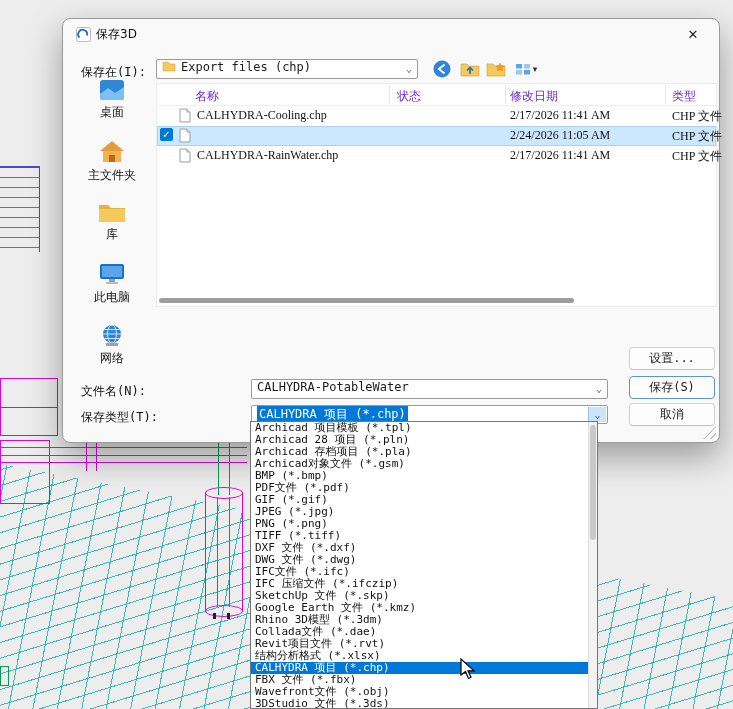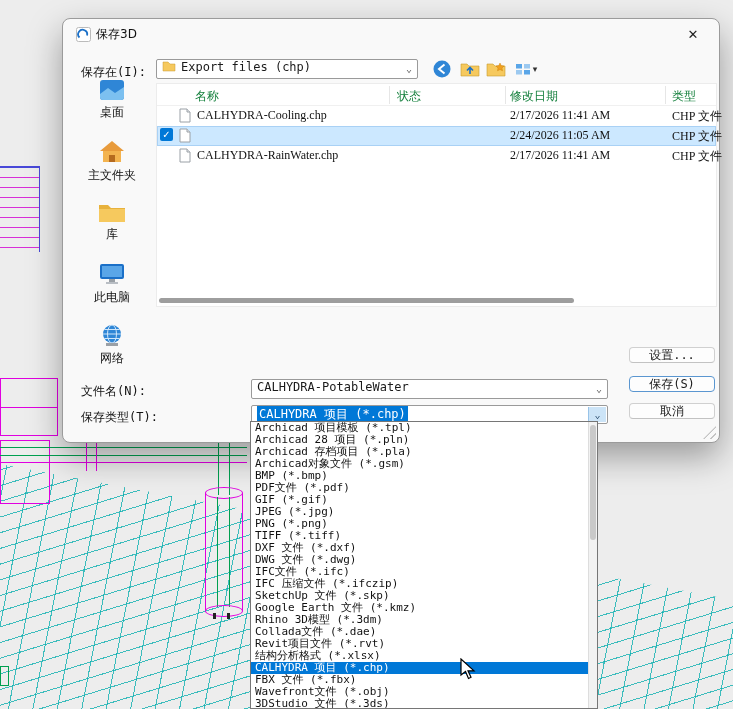--- a/index.html
+++ b/index.html
@@ -57,36 +57,36 @@
     display:flex;align-items:center;justify-content:center;font-size:10px;color:#1b3e5f}
   .tb{position:absolute;top:41px;width:22px;height:18px;display:flex;align-items:center;justify-content:center}
   .tb-back{left:368px}.tb-up{left:396px}.tb-new{left:422px}.tb-view{left:448px;width:30px}
   .tb-view .mcaret{font-size:9px;color:#333;margin-left:2px}
 
   .sidebar{position:absolute;left:10px;top:56px;width:78px}
   .side-item{height:61px;display:flex;flex-direction:column;align-items:center;justify-content:flex-start;padding-top:4px}
   .side-item .sl{font-size:12px;margin-top:3px;color:#111;white-space:nowrap}
 
   .panel{position:absolute;left:93px;top:64px;width:561px;height:224px;background:#fff;border:1px solid #ececec}
-  .phead{position:relative;height:22px;border-bottom:1px solid #f0f0f0;color:#15803d}
+  .phead{position:relative;height:22px;border-bottom:1px solid #f0f0f0;color:#6d28d9}
   .phead span{position:absolute;top:4px;font-size:12px;white-space:nowrap}
   .h-name{left:38px}.h-status{left:240px}.h-date{left:353px}.h-type{left:515px}
   .vsep{position:absolute;top:2px;width:1px;height:18px;background:#e6e6e6}
   .vs1{left:232px}.vs2{left:348px}.vs3{left:508px}
   .rows{position:relative}
   .frow{position:relative;height:20px;font-family:Liberation Serif, serif;font-size:12px;color:#111}
   .frow.selected{background:#cce8ff;box-shadow:inset 0 0 0 1px #a9d1f5}
   .frow span{position:absolute;top:2px;white-space:nowrap}
   .cell-name{left:40px}.cell-status{left:240px}.cell-date{left:353px}.cell-type{left:515px}
   .ficon{position:absolute;left:22px;top:2px}
   .ckbox{position:absolute;left:3px;top:3px;width:13px;height:13px;background:#0078d7;border-radius:2px;
     color:#fff;font-size:10px;line-height:13px;text-align:center}
   .hscroll{position:absolute;left:2px;top:214px;width:415px;height:5px;background:#9e9e9e;border-radius:3px}
 
-  .btn{position:absolute;width:86px;height:16px;background:#fdfdfd;border:1px solid #d0d0d0;border-bottom-color:#c2c2c2;
+  .btn{position:absolute;width:86px;height:23px;background:#fdfdfd;border:1px solid #d0d0d0;border-bottom-color:#c2c2c2;
     border-radius:4px;display:flex;align-items:center;justify-content:center;
     font-family:"DejaVu Sans Mono",monospace;font-size:12px;color:#1a1a1a}
   .b-settings{left:566px;top:328px}
   .b-save{left:566px;top:357px;border-color:#5a96d0}
   .b-cancel{left:566px;top:384px}
   .l-lookin{left:18px;top:45px}
   .l-fname{left:18px;top:364px}
   .l-ftype{left:18px;top:390px}
   .grip{position:absolute;right:3px;bottom:3px;width:13px;height:13px;
     clip-path:polygon(100% 0,100% 100%,0 100%);

